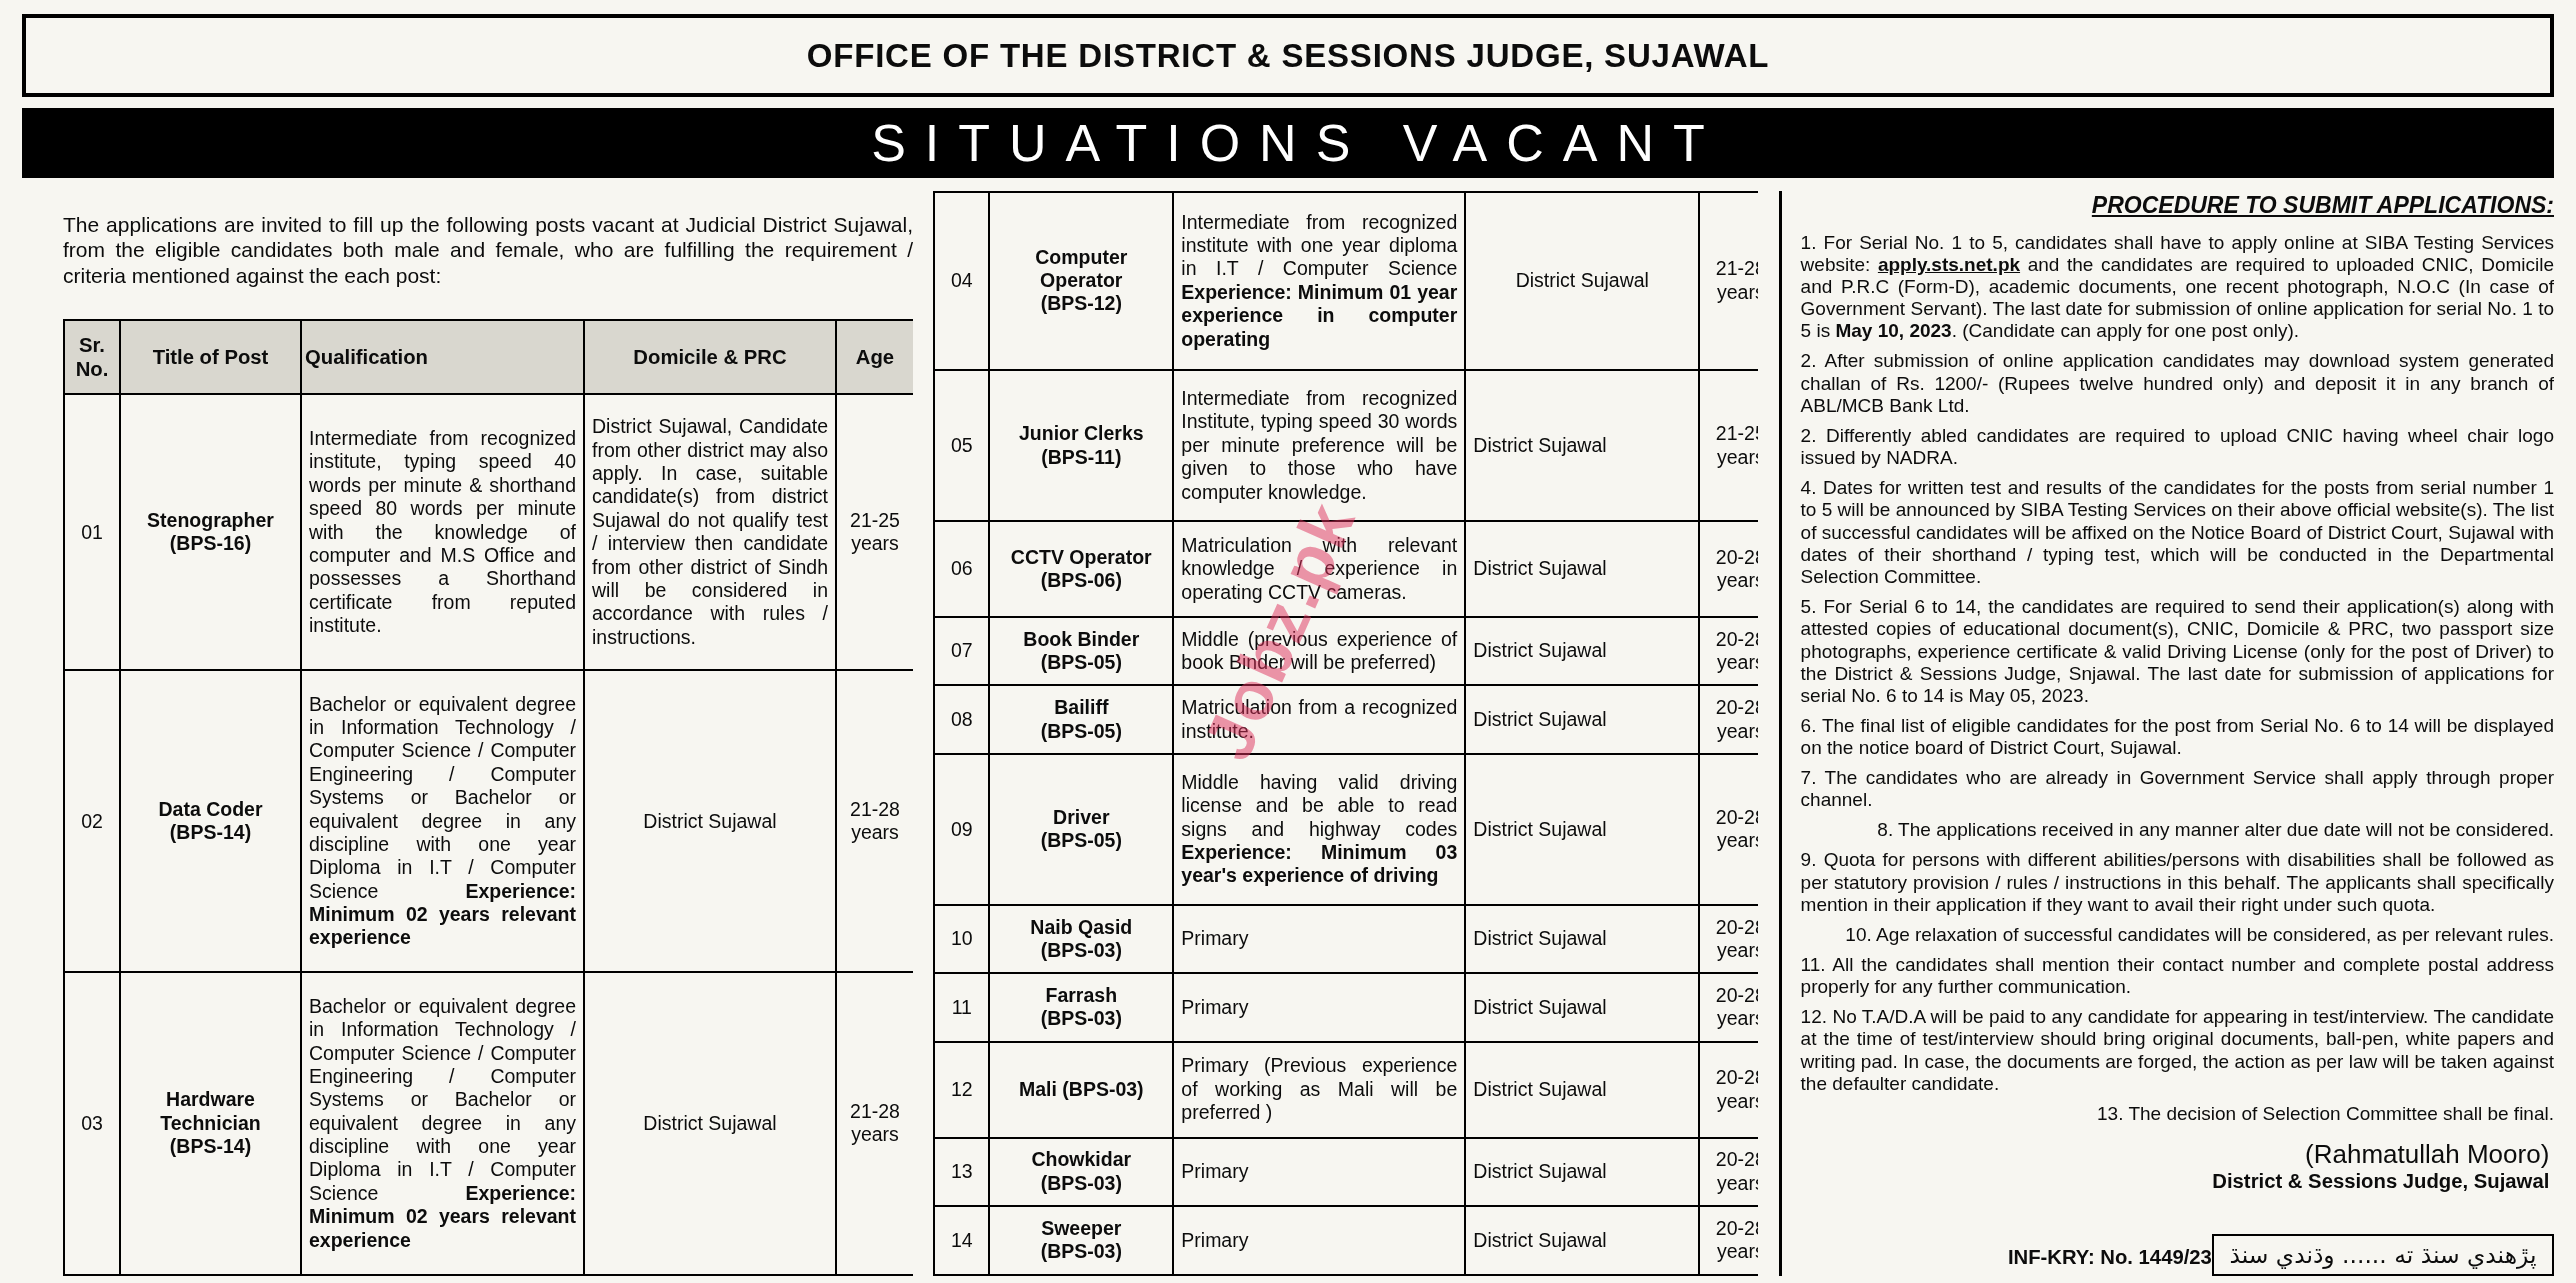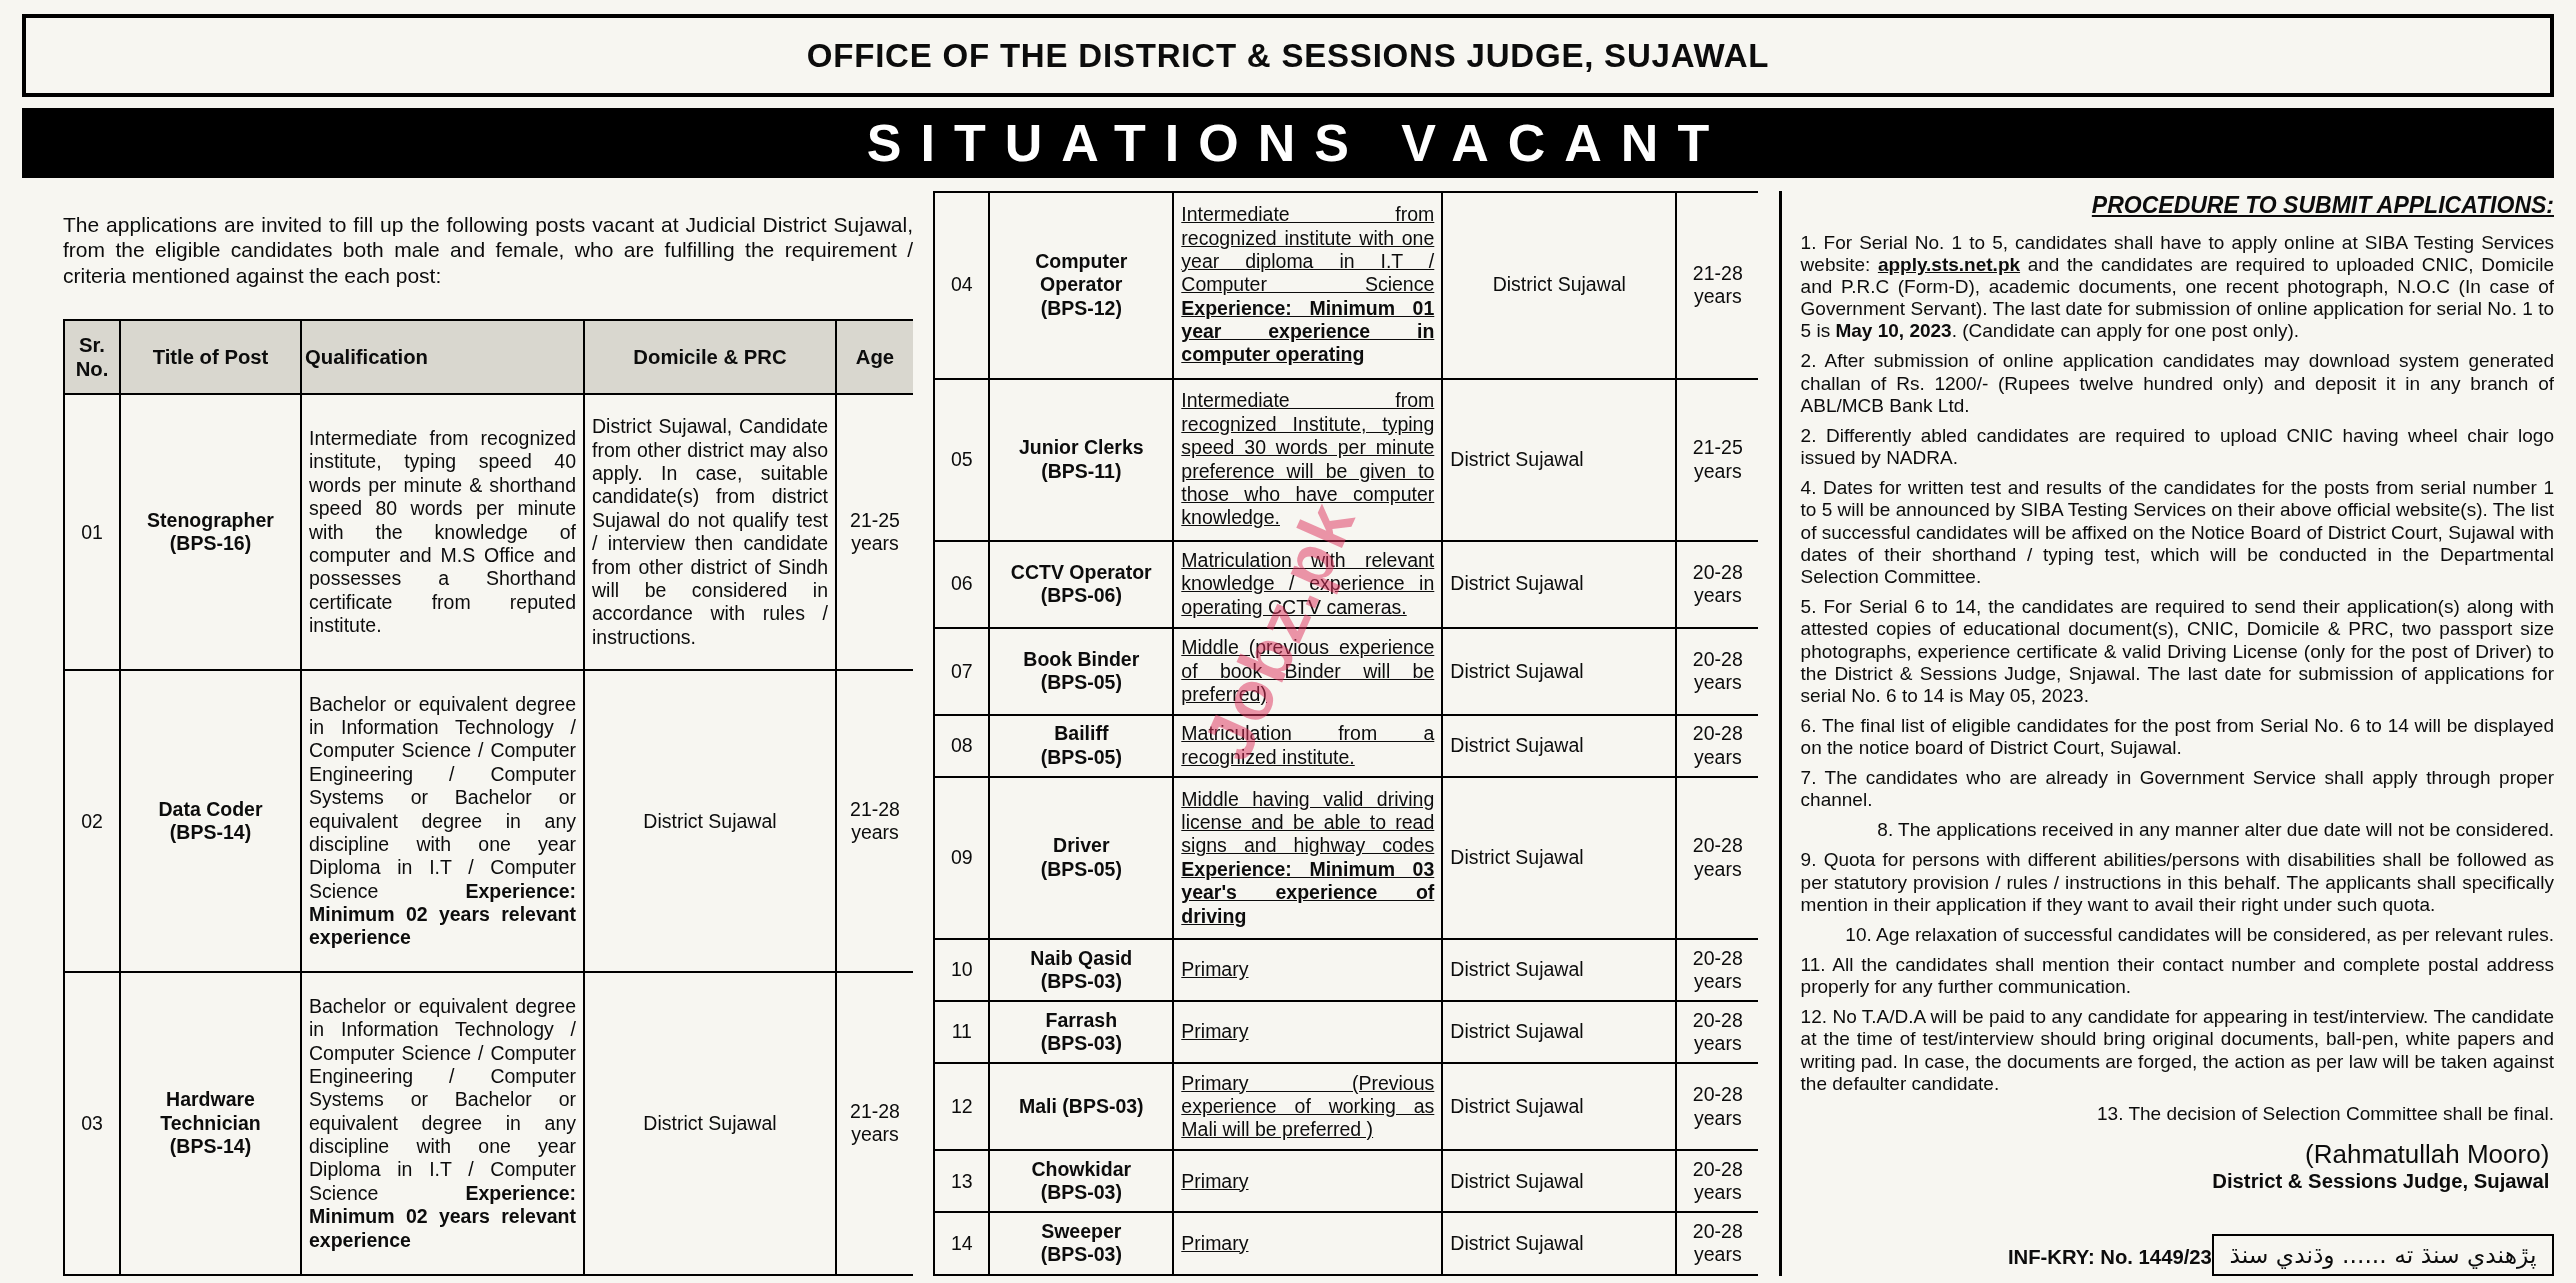--- a/index.html
+++ b/index.html
@@ -2,21 +2,21 @@
 <html style="font-size:12.5px"><head>
 <meta charset="utf-8">
 <style>
   html,body{margin:0;padding:0;}
   body{width:2576px;height:1283px;background:#e8e6e0;font-family:"Liberation Sans",sans-serif;color:#0c0c0c;}
   .page{position:relative;width:2576px;height:1283px;box-sizing:border-box;background:#f7f6f1;padding:14px 22px 11px;overflow:hidden;}
 
   .masthead{border:4.7px solid #000;height:75px;display:flex;align-items:center;justify-content:center;
     font-size:33px;font-weight:bold;letter-spacing:0.8px;}
   .banner{margin-top:11px;background:#000;color:#fff;height:70px;display:flex;align-items:center;justify-content:center;
-    font-size:52px;font-weight:bold;letter-spacing:19px;text-indent:19px;}
+    font-size:52px;font-weight:normal;letter-spacing:19px;text-indent:19px;}
 
   .cols{display:flex;margin-top:12.5px;gap:20.3px;height:1085px;}
   .col-left{width:850px;display:flex;flex-direction:column;overflow:hidden;padding-left:41px;}
   .col-mid{width:825px;overflow:hidden;}
   .col-right{flex:1;border-left:3.1px solid #000;padding-left:19px;display:flex;flex-direction:column;overflow:hidden;align-items:flex-end;}
 
   .intro{font-size:21px;line-height:1.22;text-align:justify;}
 
   table{border-collapse:collapse;width:100%;table-layout:fixed;}
   th,td{border:2.3px solid #000;padding:4.7px 7px;font-size:19.5px;line-height:1.2;vertical-align:middle;box-sizing:border-box;}
@@ -26,21 +26,21 @@
   .c-title{width:181px;text-align:center;font-weight:bold;}
   .c-qual{width:283px;text-align:justify;}
   .c-dom{width:252px;text-align:center;}
   .c-dom.just{text-align:justify;}
   .c-dom.left{text-align:left;}
   .c-age{width:78px;text-align:center;}
   .b{font-weight:bold;}
   .tbl-mid{height:1085px;}
   .tbl-mid .c-sr{width:55px;}
   .tbl-mid .c-title{width:184px;}
-  .tbl-mid .c-qual{width:269px;text-decoration:underline;}
+  .tbl-mid .c-qual{width:292px;}
   .tbl-mid .c-dom{width:234px;}
   .tbl-mid .c-age{width:83px;}
 
   .proc-head{font-size:23px;font-weight:bold;font-style:italic;text-decoration:underline;margin:1.6px 0 12.5px;}
   .proc-item{font-size:19px;line-height:1.17;text-align:justify;margin:0 0 7.8px;}
   .link{font-weight:bold;text-decoration:underline;}
   .date-b{font-weight:bold;}
   .sig{margin-top:6.3px;text-align:right;padding-right:4.7px;}
   .sig-name{font-size:26px;font-weight:normal;}
   .sig-title{font-size:20.3px;font-weight:bold;}

